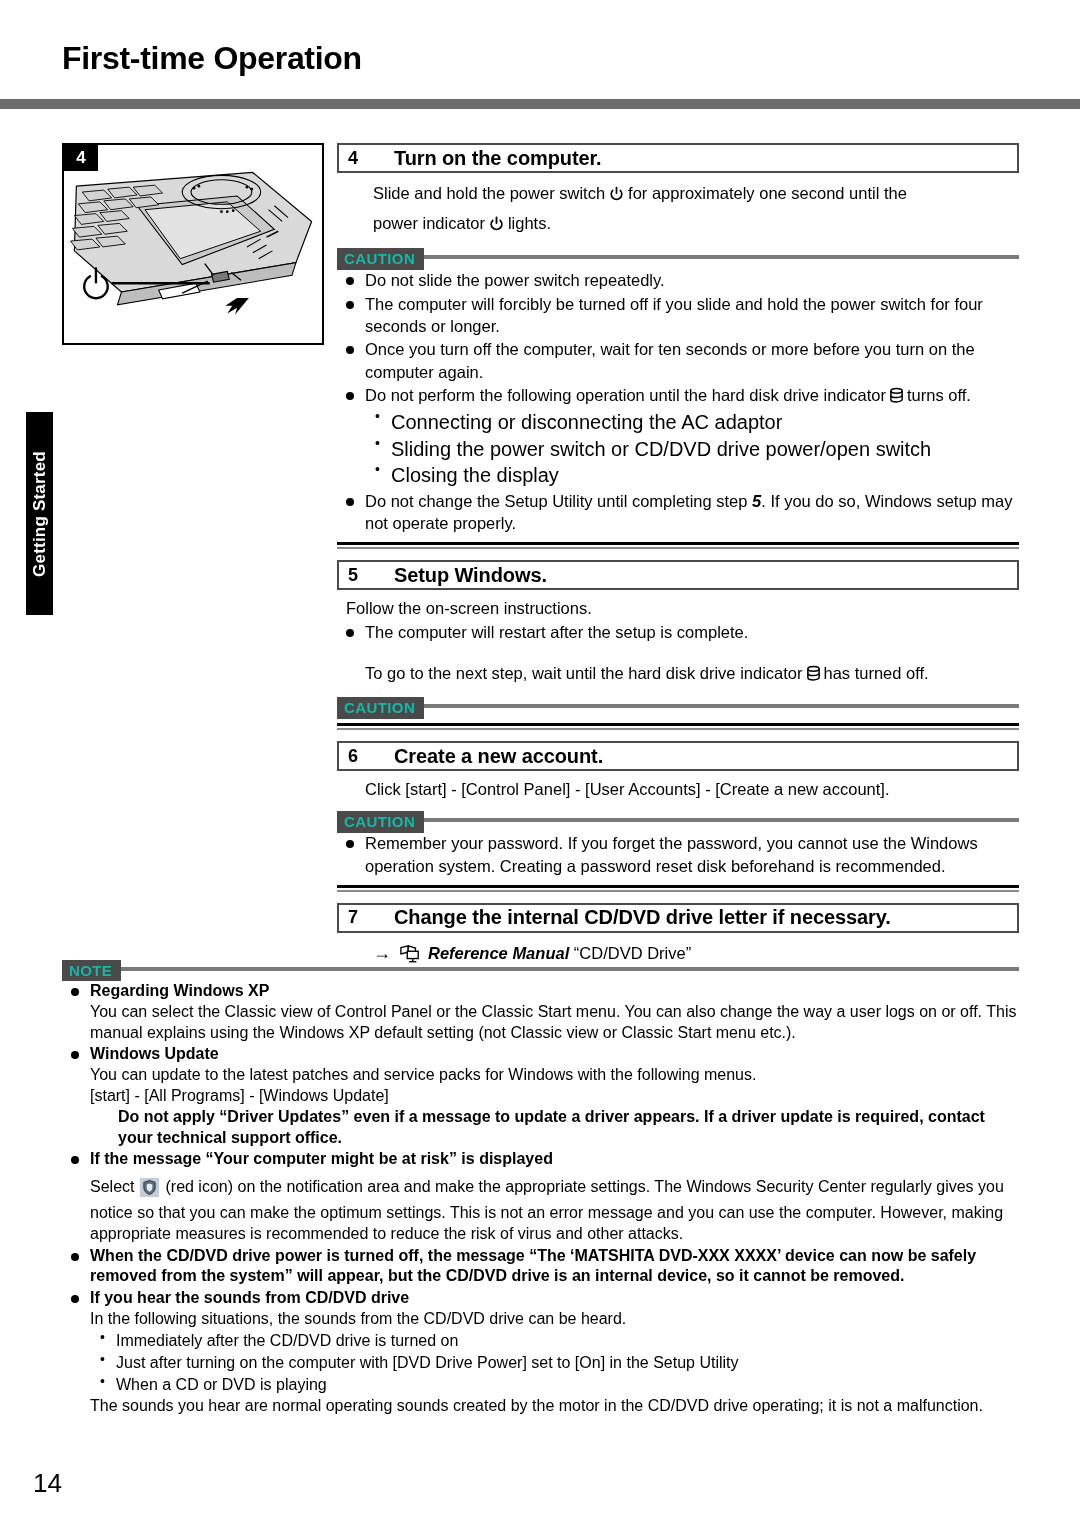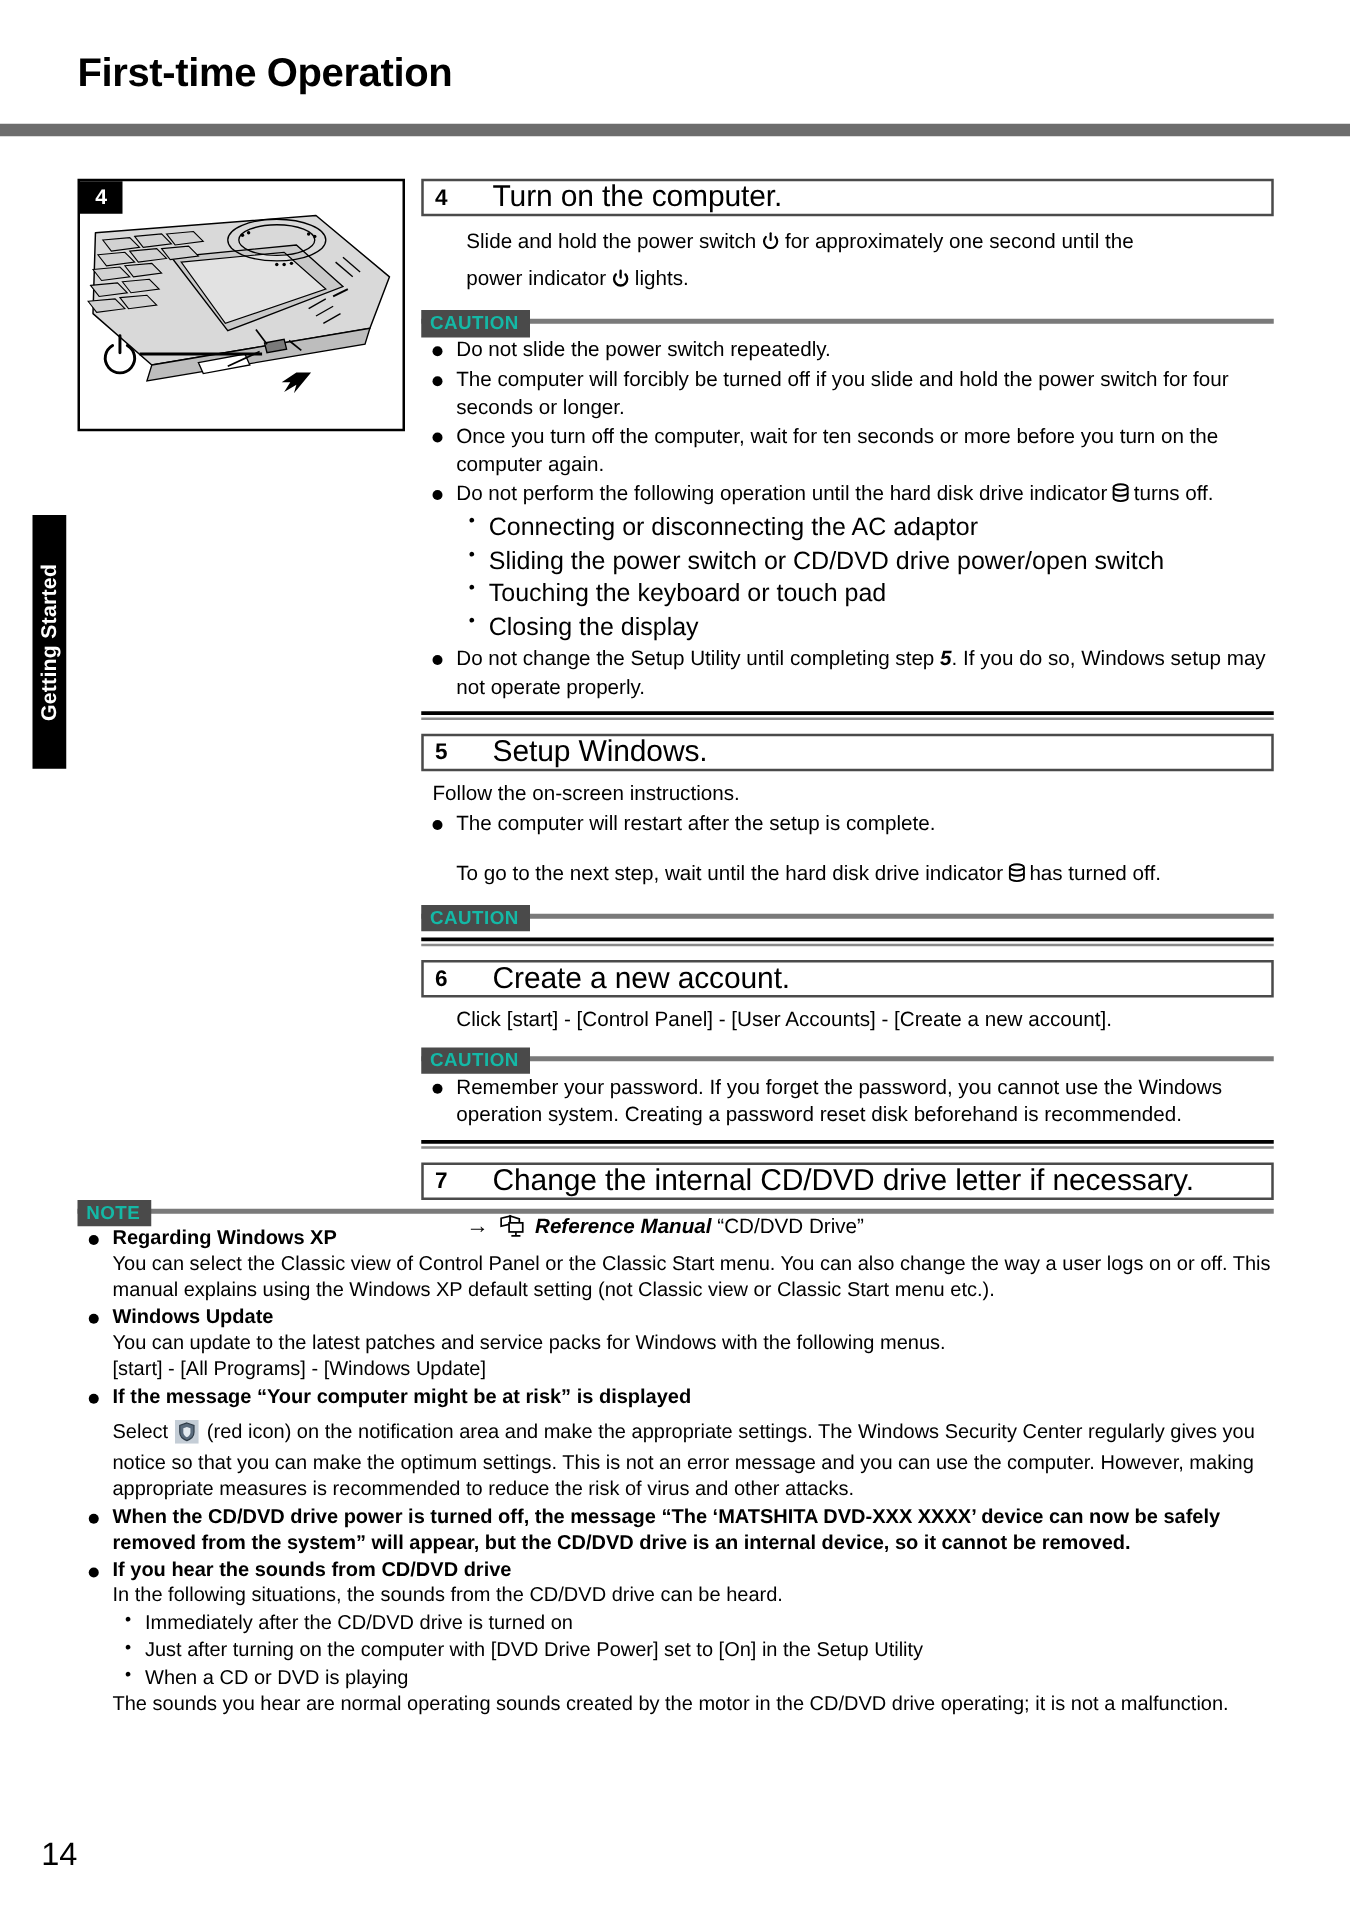--- a/index.html
+++ b/index.html
@@ -101,22 +101,22 @@
     align-items: center;
     padding-left: 9px;
     margin-bottom: 7px;
   }
   .step-num {
     font-size: 18px;
     font-weight: bold;
     width: 46px;
   }
   .step-title {
-    font-size: 24px;
-    font-weight: normal;
+    font-size: 20px;
+    font-weight: bold;
     letter-spacing: -0.1px;
   }
 
   .body-text {
     font-size: 16.5px;
     line-height: 1.62;
     padding-left: 36px;
   }
   .body-text.tight { line-height: 1.45; }
 
@@ -357,21 +357,20 @@
       <span>Do not perform the following operation until the hard disk drive indicator</span><span class="ic"><svg width="15" height="17" viewBox="0 0 16 18">
             <g stroke="#000" stroke-width="1.6" fill="none">
               <ellipse cx="8" cy="4" rx="6" ry="2.6"></ellipse>
               <path d="M 2,4 V 8.6 A 6,2.6 0 0 0 14,8.6 V 4"></path>
               <path d="M 2,8.6 V 13.2 A 6,2.6 0 0 0 14,13.2 V 8.6"></path>
             </g>
           </svg></span><span>turns off.</span>
       <ul class="subbullets">
         <li>Connecting or disconnecting the AC adaptor</li>
         <li>Sliding the power switch or CD/DVD drive power/open switch</li>
-        <li>Touching the keyboard or touch pad</li>
         <li>Closing the display</li>
       </ul>
     </li>
     <li>
       <span>Do not change the Setup Utility until completing step</span>
       <i class="inline-ital">5</i><span>. If you do so, Windows setup may not operate properly.</span>
     </li>
   </ul>
 
   <div class="rule-double"></div>
@@ -455,20 +454,21 @@
 
       <li>
         <span style="font-weight:bold;">Regarding Windows XP</span>
         <div>You can select the Classic view of Control Panel or the Classic Start menu. You can also change the way a user logs on or off. This manual explains using the Windows XP default setting (not Classic view or Classic Start menu etc.).</div>
       </li>
 
       <li>
         <span style="font-weight:bold;">Windows Update</span>
         <div>You can update to the latest patches and service packs for Windows with the following menus.</div>
         <div>[start] - [All Programs] - [Windows Update]</div>
+        <div style="font-weight:bold;" class="note-indent">Do not apply “Driver Updates” even if a message to update a driver appears. If a driver update is required, contact your technical support office.</div>
       </li>
 
       <li>
         <span style="font-weight:bold;">If the message “Your computer might be at risk” is displayed</span>
         <div style="margin-top:7px;">
           <span>Select</span><span class="ic" style="vertical-align:-5px; margin:0 6px;"><svg width="19" height="19" viewBox="0 0 20 20">
                 <rect x="0" y="0" width="20" height="20" fill="#c4cdd6"></rect>
                 <path d="M10 2.5 L16 4.6 V10.2 C16 13.6 13.4 16.2 10 17.4 C6.6 16.2 4 13.6 4 10.2 V4.6 Z" fill="#5a6b7d" stroke="#2e3b47" stroke-width="1"></path>
                 <path d="M10 5.8 L13 6.9 V10.3 C13 12.3 11.6 13.8 10 14.5 C8.4 13.8 7 12.3 7 10.3 V6.9 Z" fill="#e4eaf0"></path>
               </svg></span><span>(red icon) on the notification area and make the appropriate settings. The Windows Security Center regularly gives you notice so that you can make the optimum settings. This is not an error message and you can use the computer. However, making appropriate measures is recommended to reduce the risk of virus and other attacks.</span>

